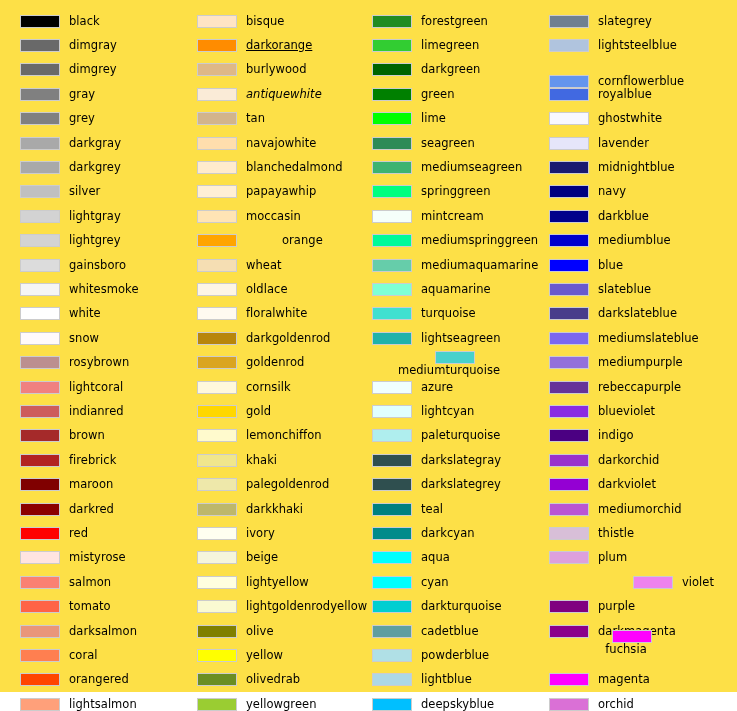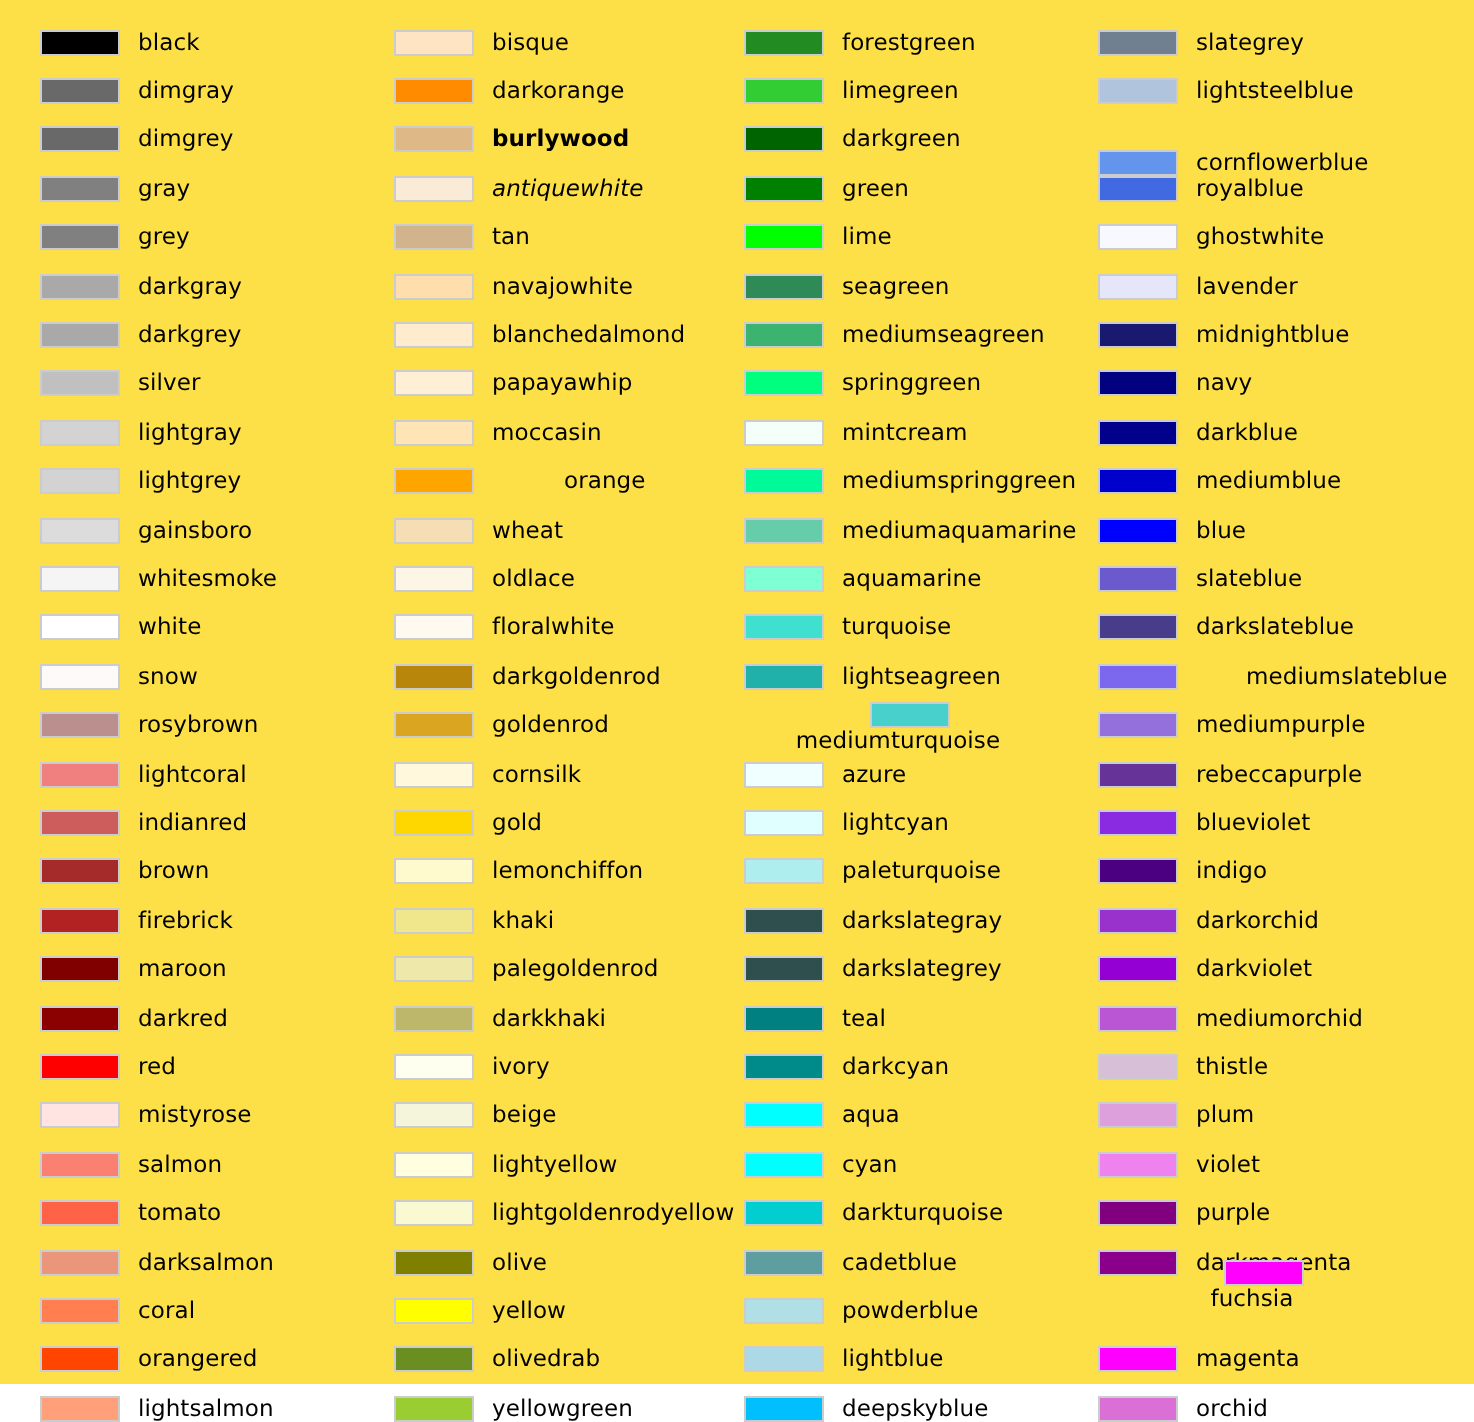--- a/index.html
+++ b/index.html
@@ -177,25 +177,25 @@
       <div class="color-row" style="top: 692.2px;">
         <div class="swatch" title="#ffa07a" style="background: rgb(255, 160, 122);"></div>
         <span class="color-label">lightsalmon</span>
       </div>
     </div>
   <div class="color-column col-2">
       <div class="color-row" style="top: 9px;">
         <div class="swatch" title="#ffe4c4" style="background: rgb(255, 228, 196);"></div>
         <span class="color-label">bisque</span>
       </div>
-      <div class="color-row" style="top: 33.4px;">
+      <div class="color-row" style="top: 33.4px; text-decoration: underline;">
         <div class="swatch" title="#ff8c00" style="background: rgb(255, 140, 0);"></div>
         <span class="color-label">darkorange</span>
       </div>
-      <div class="color-row" style="top: 57.8px; font-weight: bold;">
+      <div class="color-row" style="top: 57.8px;">
         <div class="swatch" title="#deb887" style="background: rgb(222, 184, 135);"></div>
         <span class="color-label">burlywood</span>
       </div>
       <div class="color-row" style="top: 82.2px; font-style: italic;">
         <div class="swatch" title="#faebd7" style="background: rgb(250, 235, 215);"></div>
         <span class="color-label">antiquewhite</span>
       </div>
       <div class="color-row" style="top: 106.6px;">
         <div class="swatch" title="#d2b48c" style="background: rgb(210, 180, 140);"></div>
         <span class="color-label">tan</span>
@@ -461,21 +461,21 @@
         <span class="color-label">blue</span>
       </div>
       <div class="color-row" style="top: 277.4px;">
         <div class="swatch" title="#6a5acd" style="background: rgb(106, 90, 205);"></div>
         <span class="color-label">slateblue</span>
       </div>
       <div class="color-row" style="top: 301.8px;">
         <div class="swatch" title="#483d8b" style="background: rgb(72, 61, 139);"></div>
         <span class="color-label">darkslateblue</span>
       </div>
-      <div class="color-row" style="top: 326.2px; gap: 25px;">
+      <div class="color-row" style="top: 326.2px;">
         <div class="swatch" title="#7b68ee" style="background: rgb(123, 104, 238);"></div>
         <span class="color-label">mediumslateblue</span>
       </div>
       <div class="color-row" style="top: 350.6px;">
         <div class="swatch" title="#9370db" style="background: rgb(147, 112, 219);"></div>
         <span class="color-label">mediumpurple</span>
       </div>
       <div class="color-row" style="top: 375px;">
         <div class="swatch" title="#663399" style="background: rgb(102, 51, 153);"></div>
         <span class="color-label">rebeccapurple</span>
@@ -501,21 +501,21 @@
         <span class="color-label">mediumorchid</span>
       </div>
       <div class="color-row" style="top: 521.4px;">
         <div class="swatch" title="#d8bfd8" style="background: rgb(216, 191, 216);"></div>
         <span class="color-label">thistle</span>
       </div>
       <div class="color-row" style="top: 545.8px;">
         <div class="swatch" title="#dda0dd" style="background: rgb(221, 160, 221);"></div>
         <span class="color-label">plum</span>
       </div>
-      <div class="color-row" style="top: 570.2px;">
+      <div class="color-row" style="top: 570.2px; justify-content: flex-end;">
         <div class="swatch" title="#ee82ee" style="background: rgb(238, 130, 238);"></div>
         <span class="color-label">violet</span>
       </div>
       <div class="color-row" style="top: 594.6px;">
         <div class="swatch" title="#800080" style="background: rgb(128, 0, 128);"></div>
         <span class="color-label">purple</span>
       </div>
       <div class="color-row" style="top: 619px;">
         <div class="swatch" title="#8b008b" style="background: rgb(139, 0, 139);"></div>
         <span class="color-label">darkmagenta</span>

